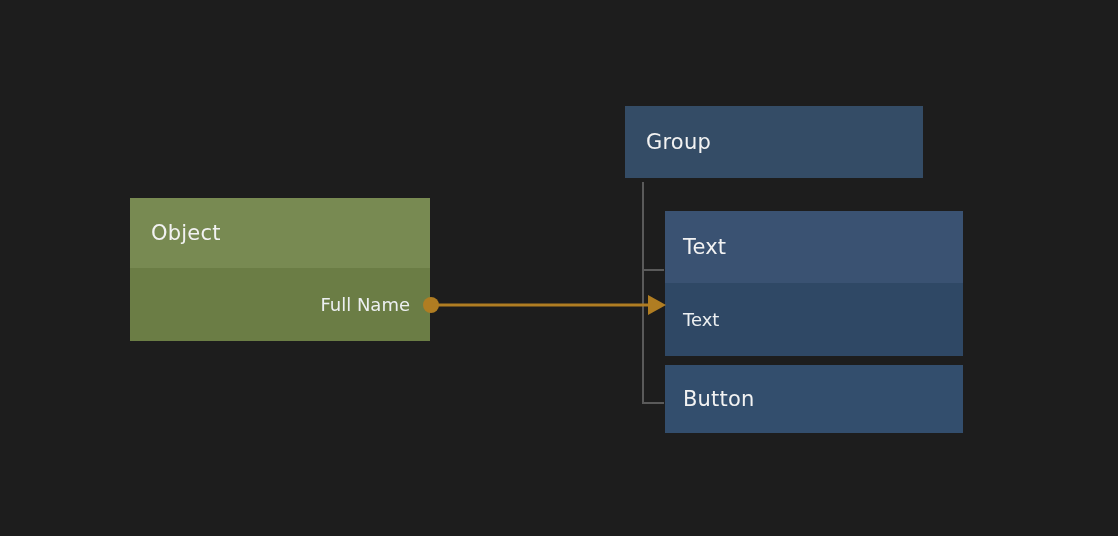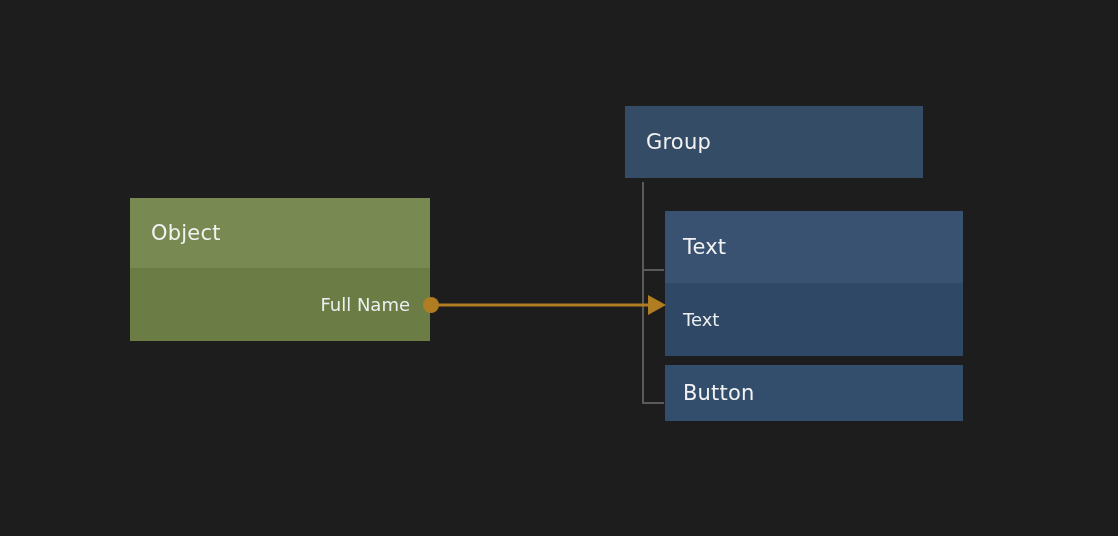--- a/index.html
+++ b/index.html
@@ -102,21 +102,21 @@
     height: 73px;
     background: #2f4865;
     padding-left: 18px;
   }
 
   
   #button-node {
     left: 665px;
     top: 365px;
     width: 298px;
-    height: 56px;
+    height: 68px;
   }
   #button-node .node-header {
     height: 100%;
     background: #334e6d;
     padding-left: 18px;
   }
 
   
   .tree-line {
     position: absolute;

